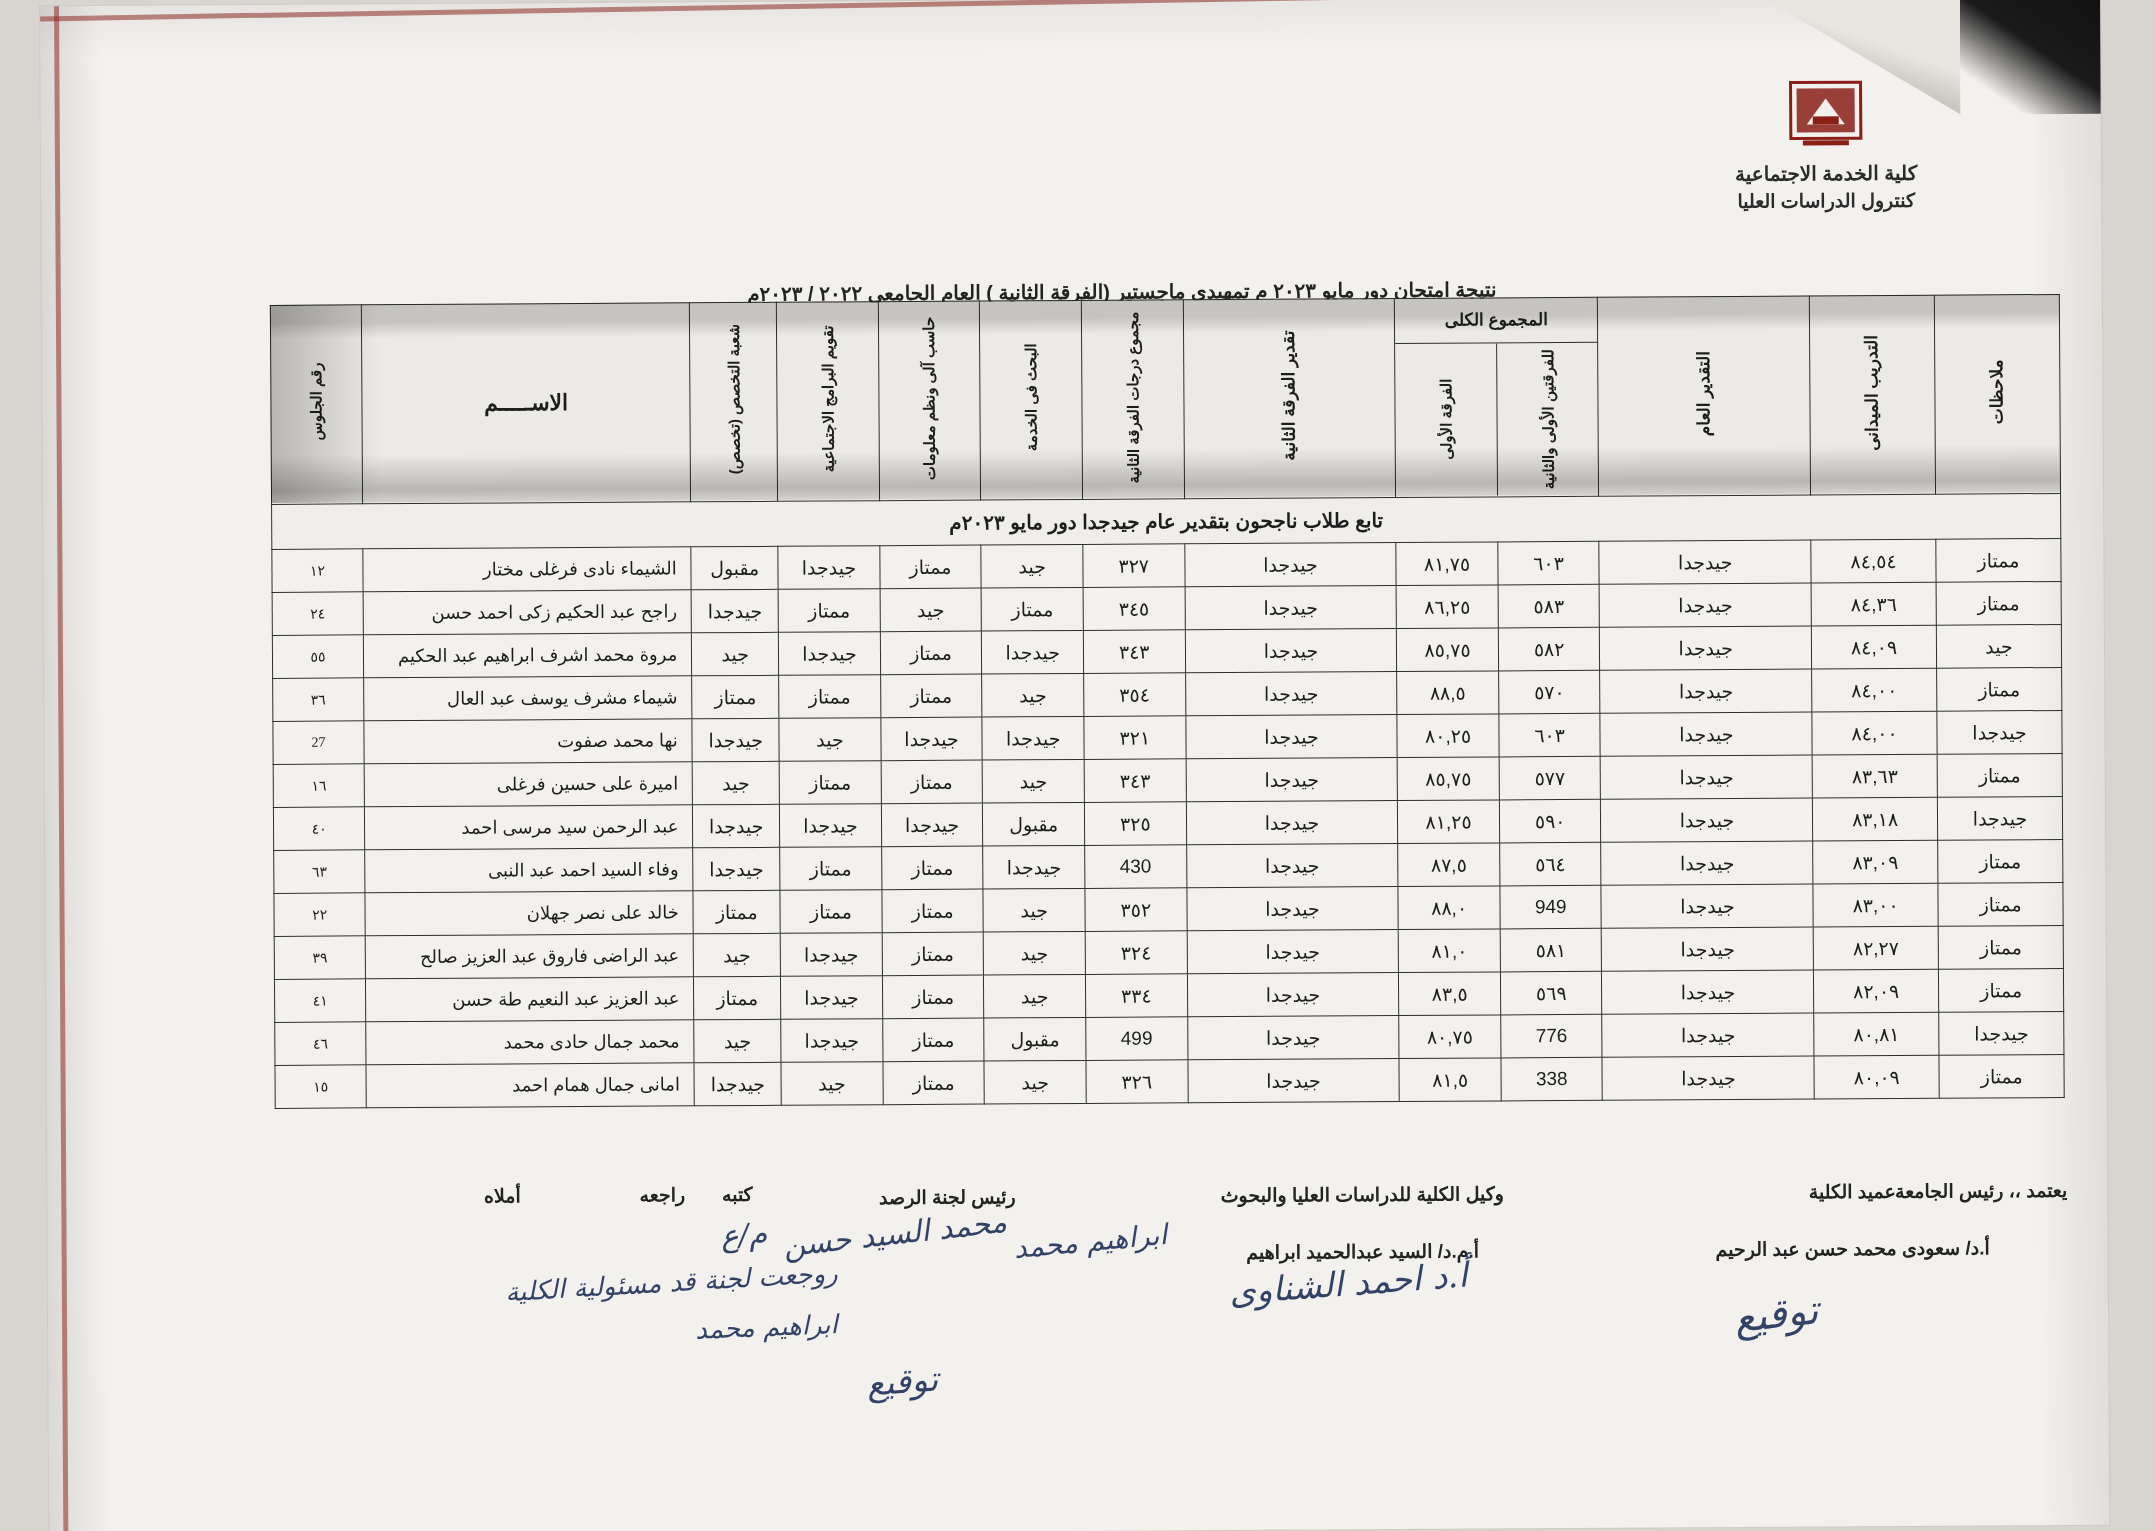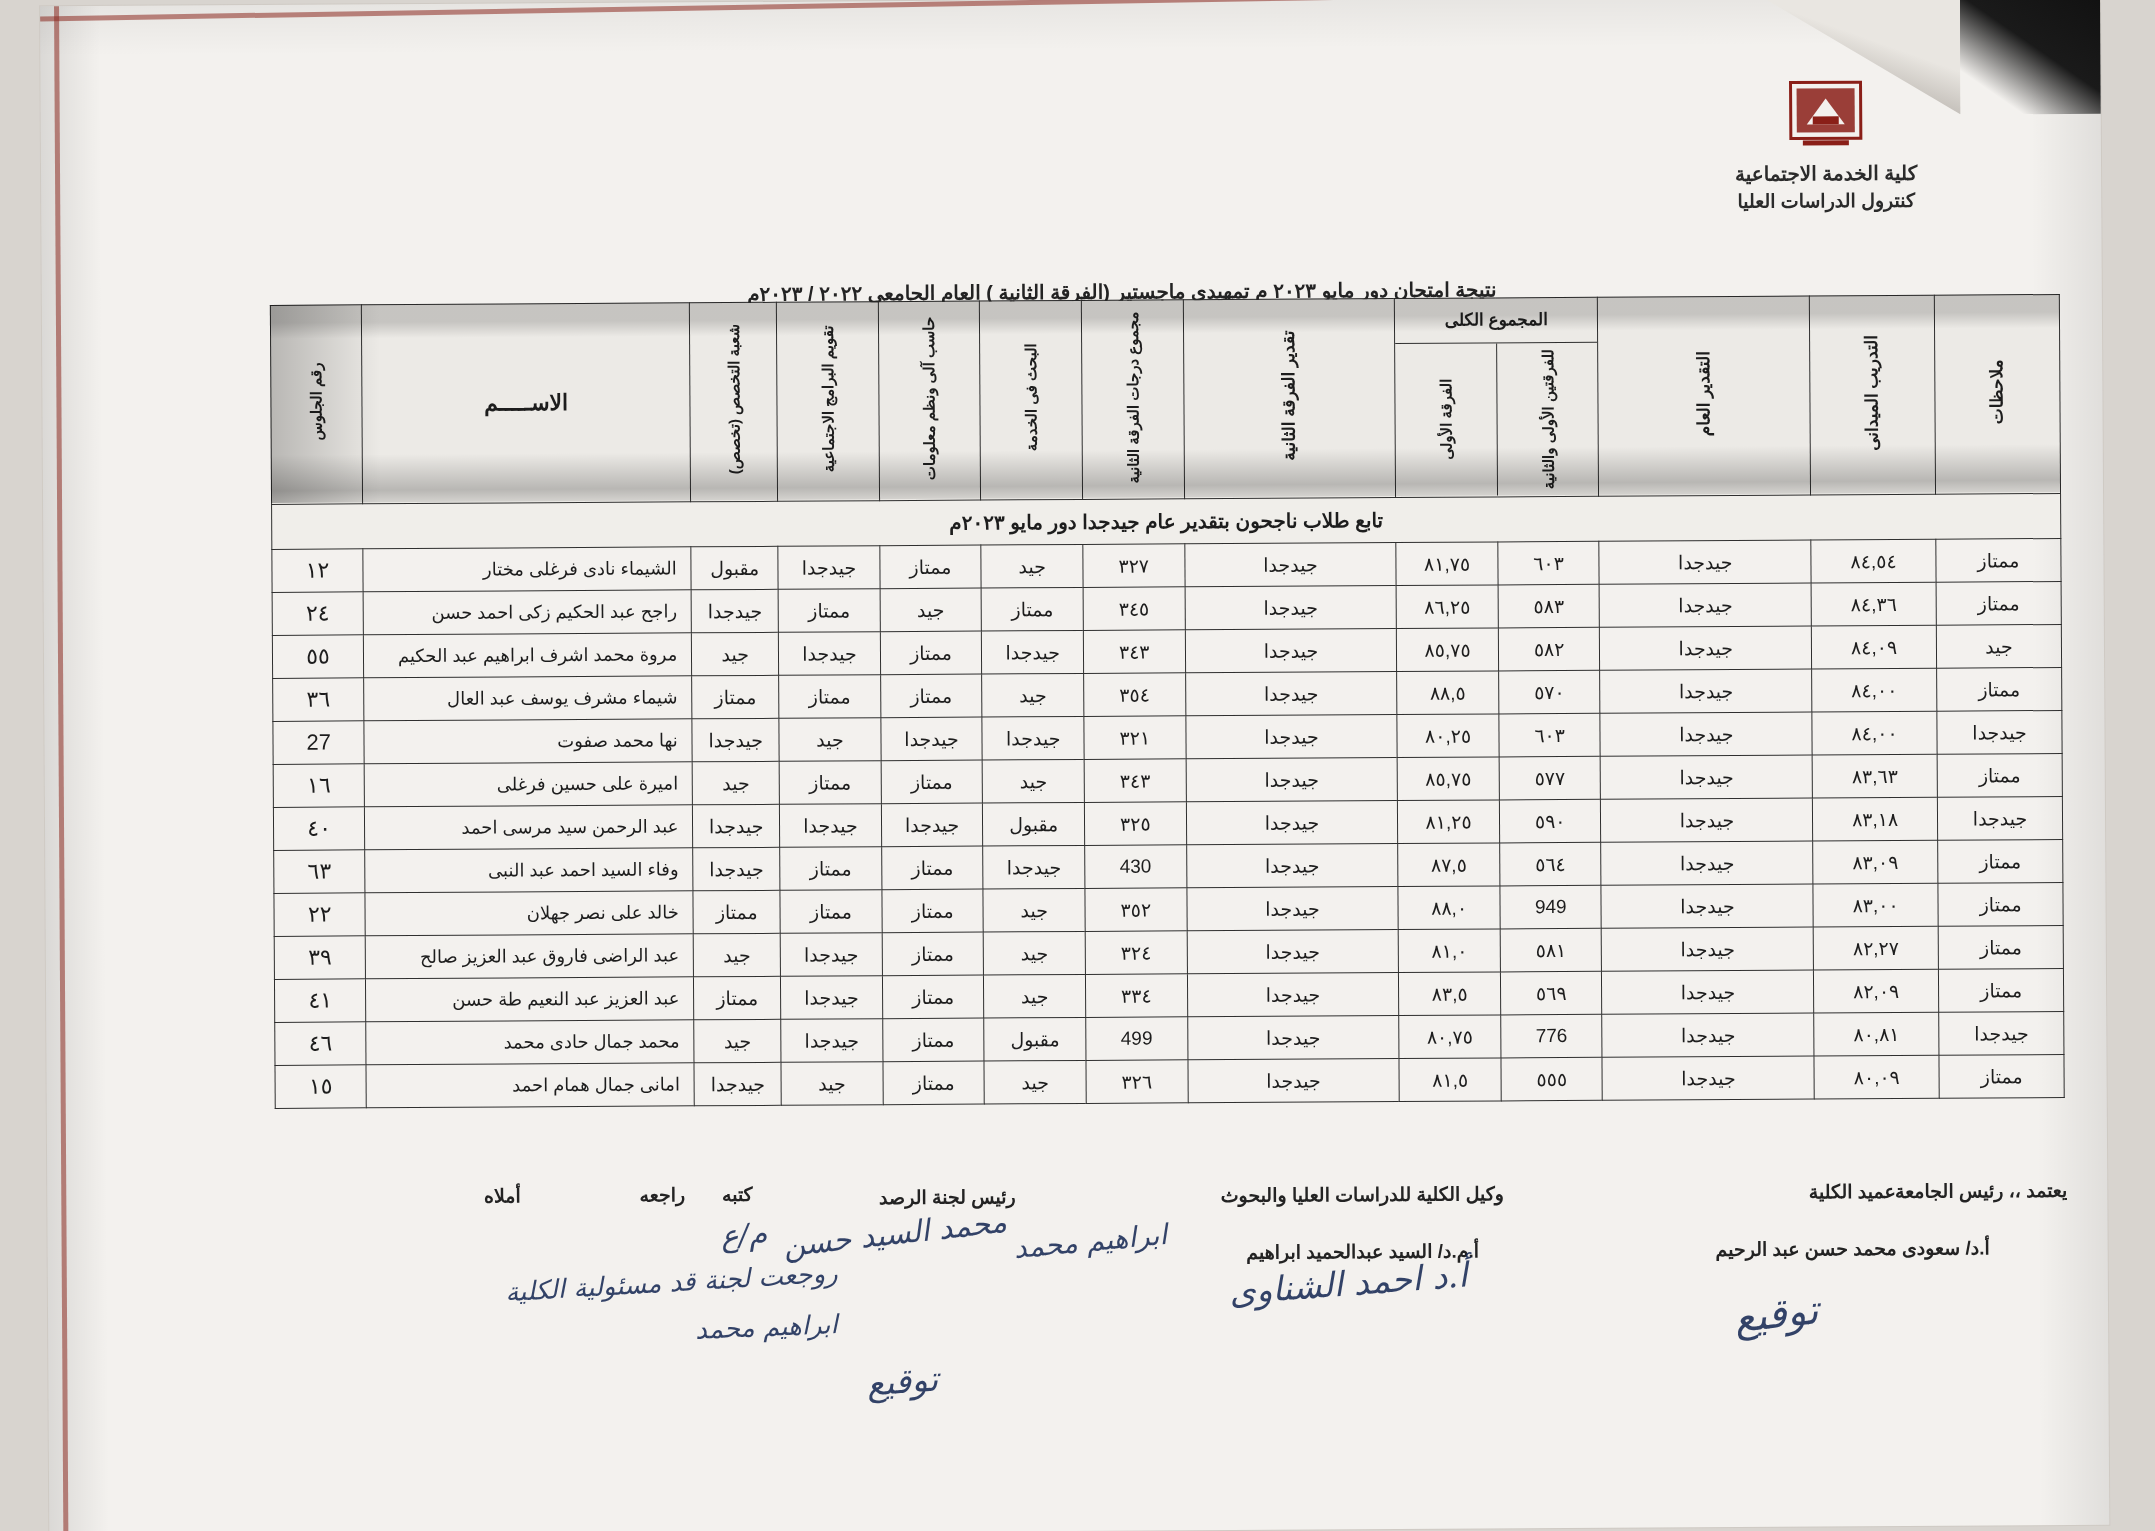--- a/index.html
+++ b/index.html
@@ -74,21 +74,21 @@
     line-height:1.15;
     font-weight:bold;
     white-space:pre-line;
     font-size:17px;
   }
   .vtext.small{font-size:15px;}
   .hname{font-size:22px;font-weight:bold;letter-spacing:6px;}
   tbody td{height:42px;font-size:19px;}
   .banner td{height:44px;font-weight:bold;font-size:20px;background:#f0eeea;}
   td.name{text-align:right;padding-right:14px;font-size:18px;}
-  td.seat{font-size:22px;}
+  td.seat{font-size:14px;font-family:Liberation Serif, serif;}
   
   #scanband{
     position:absolute;left:228px;top:300px;width:1790px;height:198px;
     background:linear-gradient(180deg,rgba(0,0,0,.16) 0 18px,rgba(0,0,0,0) 34px,rgba(0,0,0,0) 150px,rgba(0,0,0,.22) 186px,rgba(0,0,0,.10) 198px);
     pointer-events:none;
   }
   #scanband2{
     position:absolute;left:228px;top:300px;width:110px;height:198px;
     background:linear-gradient(90deg,rgba(0,0,0,.22),rgba(0,0,0,0));
     pointer-events:none;
@@ -369,21 +369,21 @@
             <td>ممتاز</td>
             <td>جيدجدا</td>
             <td>جيد</td>
             <td class="name">محمد جمال حادى محمد</td>
             <td class="seat">٤٦</td>
           </tr>
           <tr>
             <td>ممتاز</td>
             <td>٨٠,٠٩</td>
             <td>جيدجدا</td>
-            <td>٥٥٥</td>
+            <td>338</td>
             <td>٨١,٥</td>
             <td>جيدجدا</td>
             <td>٣٢٦</td>
             <td>جيد</td>
             <td>ممتاز</td>
             <td>جيد</td>
             <td>جيدجدا</td>
             <td class="name">امانى جمال همام احمد</td>
             <td class="seat">١٥</td>
           </tr>

